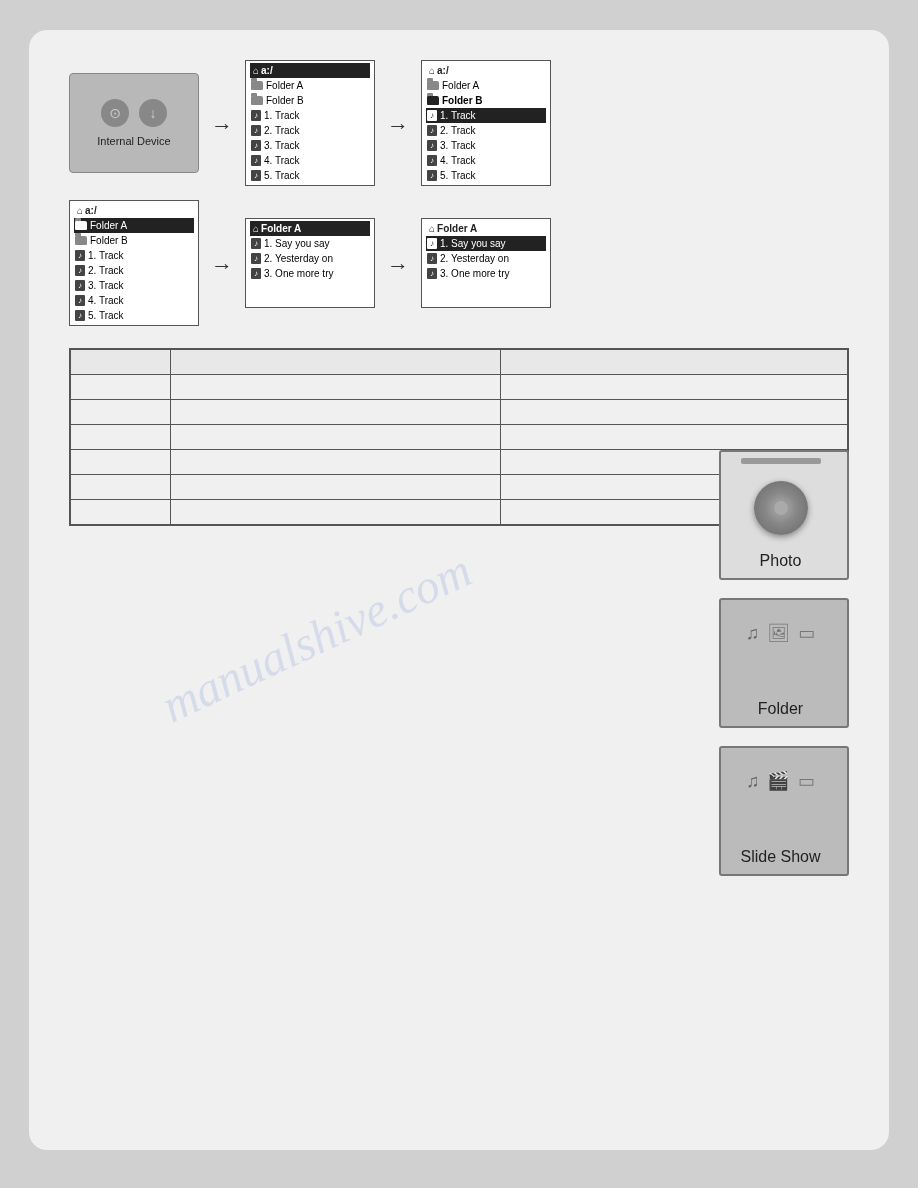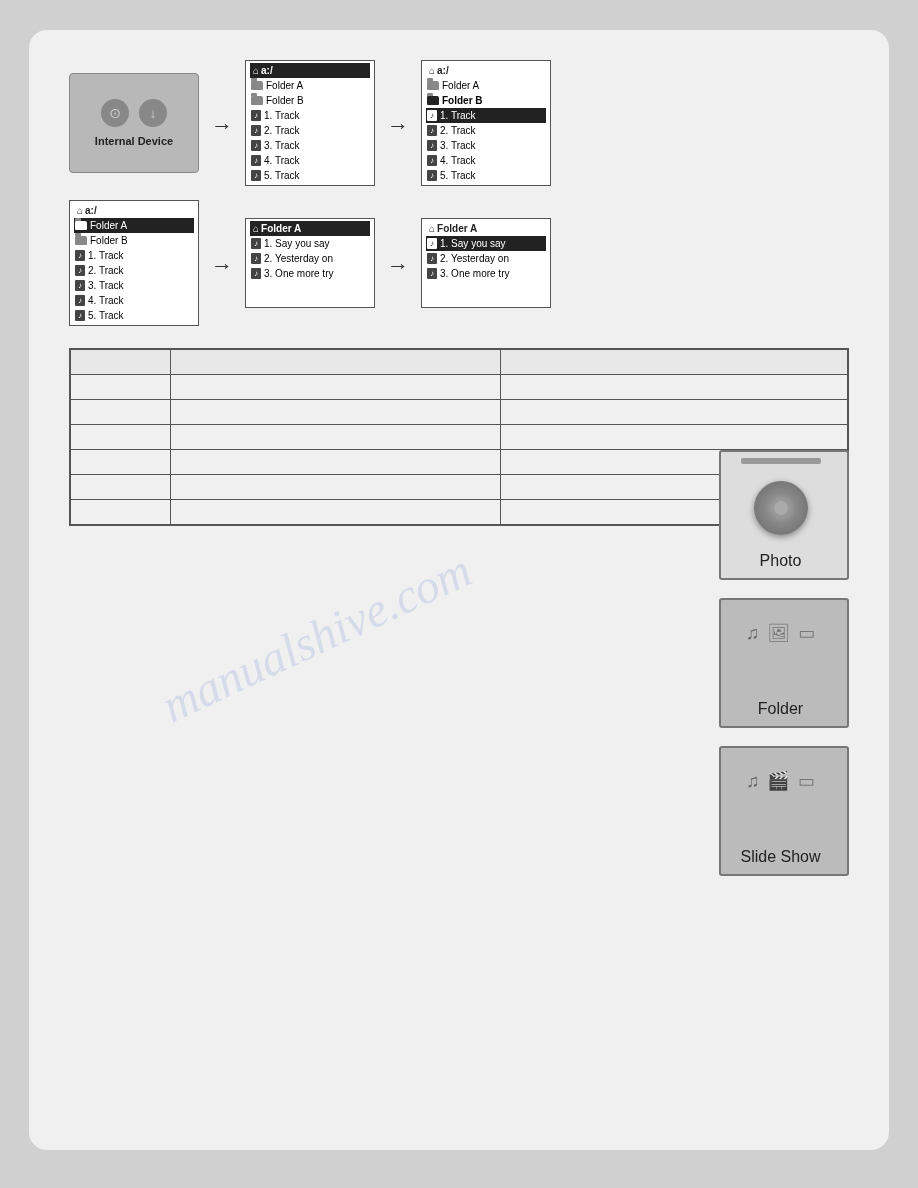--- a/index.html
+++ b/index.html
@@ -65,21 +65,21 @@
       background: #888;
       display: flex;
       align-items: center;
       justify-content: center;
       color: #ccc;
       font-size: 14px;
     }
     .device-label {
       font-size: 11px;
       color: #222;
-      font-weight: bold;
+      font-weight: normal;
     }
 
     
     .file-box {
       width: 130px;
       min-height: 90px;
       background: white;
       border: 1px solid #555;
       padding: 2px 4px;
       font-size: 10px;

